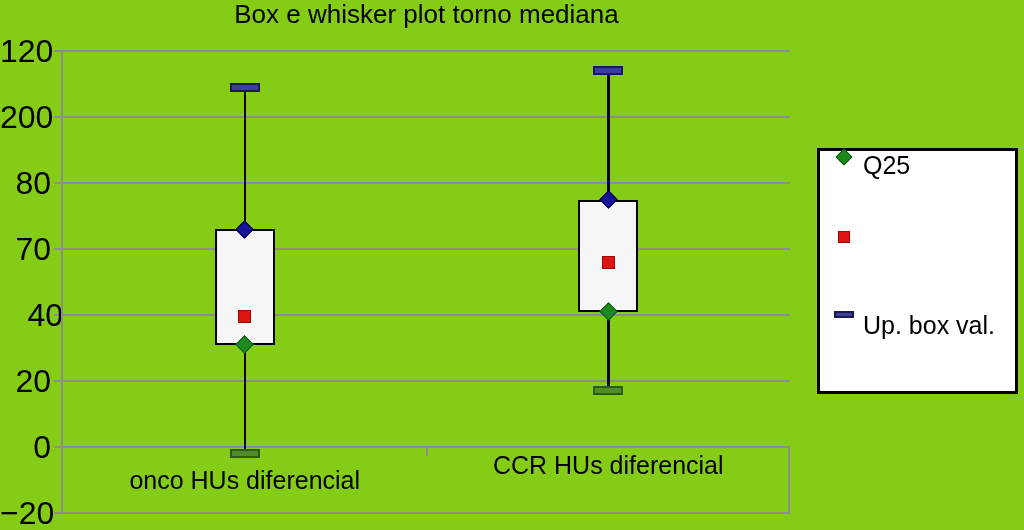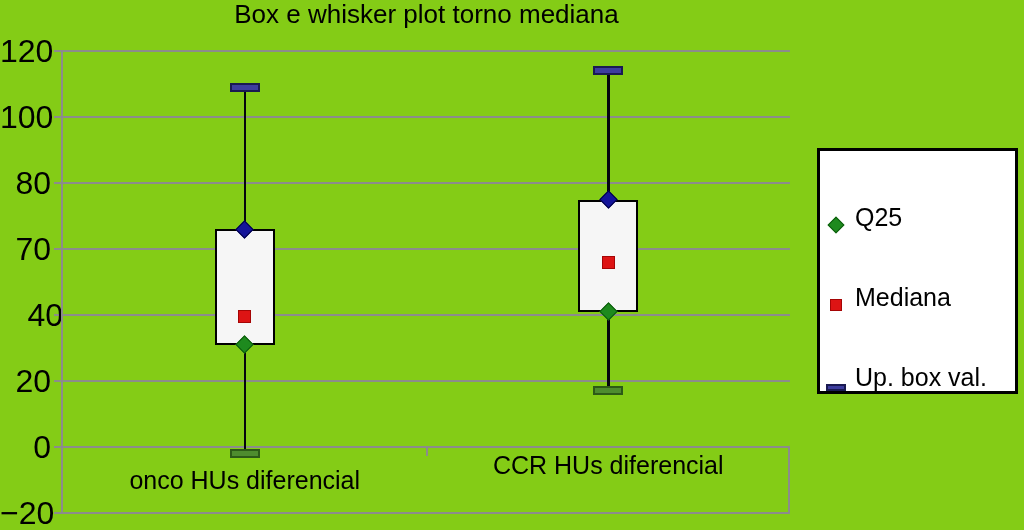--- a/index.html
+++ b/index.html
@@ -19,40 +19,40 @@
   .catlabel{
     position:absolute;text-align:center;font-size:25px;line-height:28px;white-space:nowrap;
   }
   .whisker{position:absolute;}
   .boxrect{position:absolute;box-sizing:border-box;}
   .marker{position:absolute;box-sizing:border-box;}
   #legend{
     position:absolute;box-sizing:border-box;display:flex;flex-direction:column;
     background:#fff;
   }
-  .legend-row{flex:1;display:flex;align-items:flex-end;padding-left:2px;}
+  .legend-row{flex:1;display:flex;align-items:flex-start;padding-left:10px;}
   .mkbox{width:27px;display:flex;align-items:center;justify-content:center;flex:none;}
   .mk{display:block;box-sizing:border-box;}
   .mk.diamond{width:12px;height:12px;transform:rotate(45deg);}
   .mk.square{width:12px;height:12px;}
   .mk.dash{width:20px;height:7px;border-style:solid;border-width:2px;}
   .legend-label{font-size:25px;line-height:28px;margin-left:6px;white-space:nowrap;}
 </style>
 </head>
 <body>
 
 <div id="stage">
   <div class="chart-title">Box e whisker plot torno mediana</div>
   <div id="plot">
       <div class="hline" style="left: 63px; top: 50px; width: 727px; height: 2px; background: rgb(140, 140, 140);"></div>
       <div class="hline" style="left: 54px; top: 50px; width: 9px; height: 2px; background: rgb(140, 140, 140);"></div>
       <div class="ticklabel" style="left: 0px; top: 36px; width: 51px; color: rgb(0, 0, 0);">120</div>
       <div class="hline" style="left: 63px; top: 116px; width: 727px; height: 2px; background: rgb(140, 140, 140);"></div>
       <div class="hline" style="left: 54px; top: 116px; width: 9px; height: 2px; background: rgb(140, 140, 140);"></div>
-      <div class="ticklabel" style="left: 0px; top: 102px; width: 51px; color: rgb(0, 0, 0);">100</div>
+      <div class="ticklabel" style="left: 0px; top: 102px; width: 51px; color: rgb(0, 0, 0);">200</div>
       <div class="hline" style="left: 63px; top: 182px; width: 727px; height: 2px; background: rgb(140, 140, 140);"></div>
       <div class="hline" style="left: 54px; top: 182px; width: 9px; height: 2px; background: rgb(140, 140, 140);"></div>
       <div class="ticklabel" style="left: 0px; top: 168px; width: 51px; color: rgb(0, 0, 0);">80</div>
       <div class="hline" style="left: 63px; top: 248px; width: 727px; height: 2px; background: rgb(140, 140, 140);"></div>
       <div class="hline" style="left: 54px; top: 248px; width: 9px; height: 2px; background: rgb(140, 140, 140);"></div>
       <div class="ticklabel" style="left: 0px; top: 234px; width: 51px; color: rgb(0, 0, 0);">70</div>
       <div class="hline" style="left: 63px; top: 314px; width: 727px; height: 2px; background: rgb(140, 140, 140);"></div>
       <div class="hline" style="left: 54px; top: 314px; width: 9px; height: 2px; background: rgb(140, 140, 140);"></div>
       <div class="ticklabel" style="left: 12px; top: 300px; width: 51px; color: rgb(0, 0, 0);">40</div>
       <div class="hline" style="left: 63px; top: 380px; width: 727px; height: 2px; background: rgb(140, 140, 140);"></div>
@@ -88,21 +88,20 @@
       <div class="legend-row">
         <span class="mkbox">
           <span class="mk diamond" style="background: rgb(30, 138, 30); border: 1px solid rgb(12, 92, 12);"></span>
         </span>
         <span class="legend-label">Q25</span>
       </div>
       <div class="legend-row">
         <span class="mkbox">
           <span class="mk square" style="background: rgb(221, 20, 20); border: 1px solid rgb(165, 5, 5);"></span>
         </span>
-        <span class="legend-label">Mediana</span>
       </div>
       <div class="legend-row">
         <span class="mkbox">
           <span class="mk dash" style="background: rgb(61, 61, 158); border-color: rgb(26, 26, 82);"></span>
         </span>
         <span class="legend-label">Up. box val.</span>
       </div>
     </div>
 </div>
 

